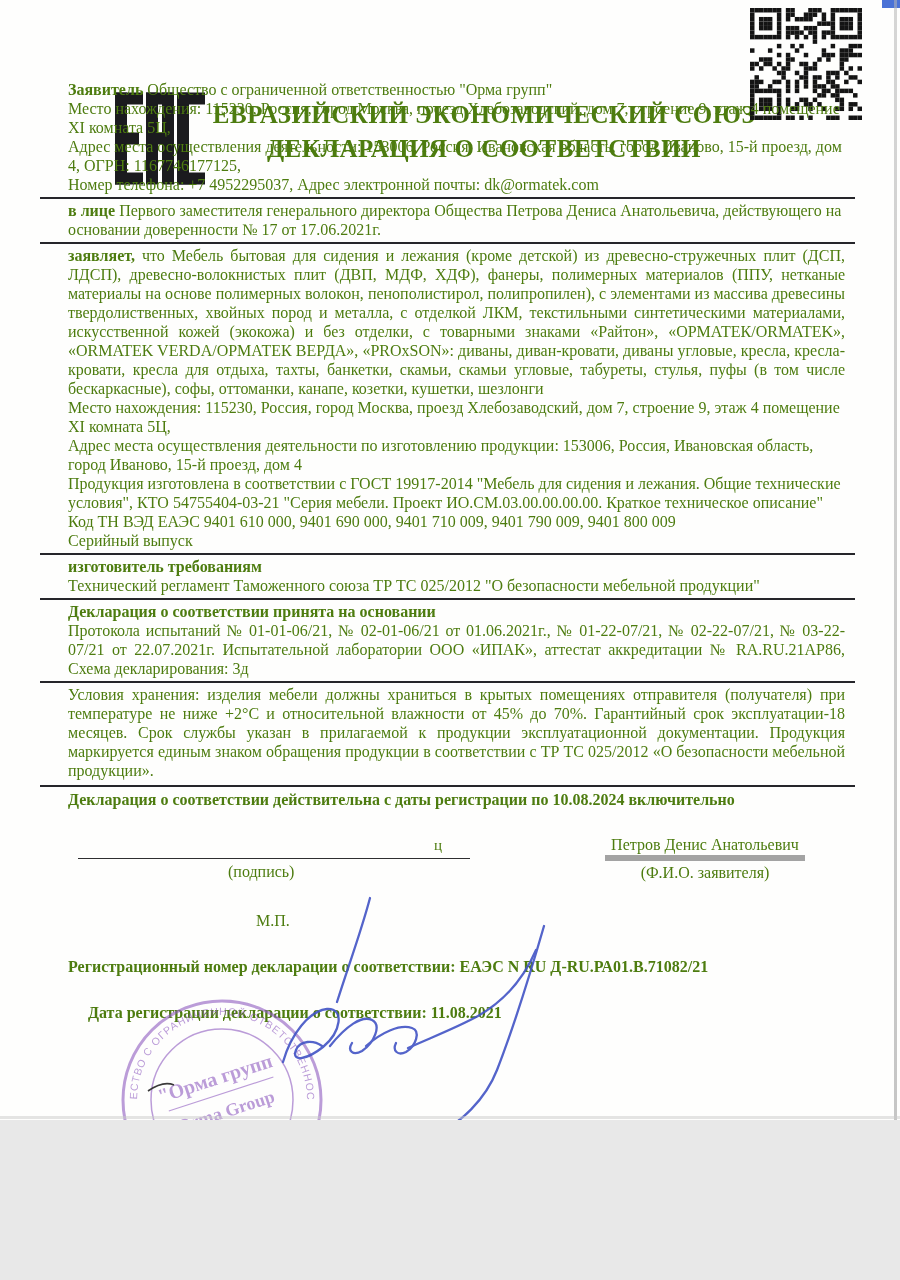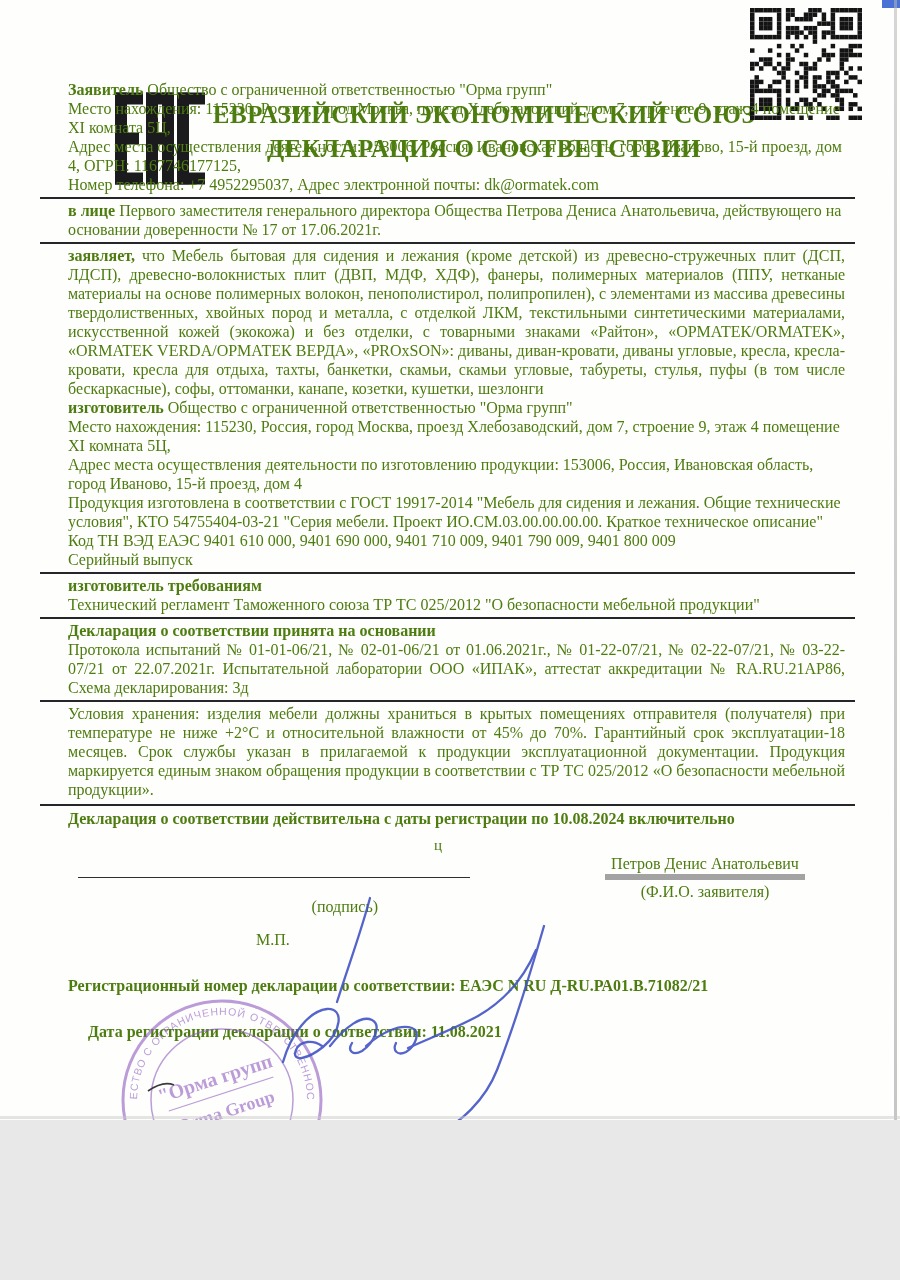--- a/index.html
+++ b/index.html
@@ -15,21 +15,21 @@
   .eac-logo{position:absolute;left:115px;top:92px;width:90px;height:93px;}
   .titles{position:absolute;left:160px;top:98px;width:648px;text-align:center;
           font-weight:bold;font-size:25px;line-height:34px;letter-spacing:.5px;}
   .qr{position:absolute;left:750px;top:8px;}
   .corner-mark{position:absolute;top:0;right:0;width:18px;height:8px;background:#4a72d6;}
   .edge-r{position:absolute;top:0;right:3px;width:3px;height:100%;background:linear-gradient(#b5b5b5,#989898);opacity:.55;}
   .edge-b{position:absolute;bottom:1px;left:0;width:100%;height:3px;background:#c9c9c9;opacity:.5;}
   
   .sig-area{position:relative;height:132px;}
   .sig-line{position:absolute;left:10px;top:49px;width:392px;border-top:1.5px solid #2e2e30;}
-  .sig-caption{position:absolute;left:160px;top:69px;width:150px;text-align:right;}
+  .sig-caption{position:absolute;left:160px;top:53px;width:150px;text-align:left;}
   .mp{position:absolute;left:188px;top:92px;margin-top:10px;}
   .fio-wrap{position:absolute;left:492px;top:26px;width:290px;text-align:center;}
   .fio-name{display:inline-block;border-bottom:6px solid #a3a3a3;padding:0 6px 1px 6px;}
   .fio-caption{margin-top:2px;text-align:center;}
   .reg1{margin-top:16px;}
   .reg2{margin-top:27px;margin-left:20px;}
   .stray{position:absolute;left:434px;top:836px;font-size:15px;}
   .overlay{position:absolute;left:0;top:0;pointer-events:none;}
   .stamp-text{font-family:"Liberation Sans","DejaVu Sans",sans-serif;}
 </style>
@@ -354,21 +354,20 @@
       <p>Номер телефона: +7 4952295037, Адрес электронной почты: dk@ormatek.com</p>
     </div>
     <div class="hr"></div>
 
     <p><span class="b">в лице</span> <span>Первого заместителя генерального директора Общества Петрова Дениса Анатольевича, действующего на основании доверенности № 17 от 17.06.2021г.</span></p>
     <div class="hr"></div>
 
     <p class="just"><span class="b">заявляет,</span> <span>что Мебель бытовая для сидения и лежания (кроме детской) из древесно-стружечных плит (ДСП, ЛДСП), древесно-волокнистых плит (ДВП, МДФ, ХДФ), фанеры, полимерных материалов (ППУ, нетканые материалы на основе полимерных волокон, пенополистирол, полипропилен), с элементами из массива древесины твердолиственных, хвойных пород и металла, с отделкой ЛКМ, текстильными синтетическими материалами, искусственной кожей (экокожа) и без отделки, с товарными знаками «Райтон», «ОРМАТЕК/ORMATEK», «ORMATEK VERDA/ОРМАТЕК ВЕРДА», «PROxSON»: диваны, диван-кровати, диваны угловые, кресла, кресла-кровати, кресла для отдыха, тахты, банкетки, скамьи, скамьи угловые, табуреты, стулья, пуфы (в том числе бескаркасные), софы, оттоманки, канапе, козетки, кушетки, шезлонги</span></p>
 
     <div>
-      <p><span class="b">изготовитель</span> <span>Общество с ограниченной ответственностью "Орма групп"</span></p>
       <p>Место нахождения: 115230, Россия, город Москва, проезд Хлебозаводский, дом 7, строение 9, этаж 4 помещение XI комната 5Ц,</p>
       <p>Адрес места осуществления деятельности по изготовлению продукции: 153006, Россия, Ивановская область, город Иваново, 15-й проезд, дом 4</p>
       <p>Продукция изготовлена в соответствии с ГОСТ 19917-2014 "Мебель для сидения и лежания. Общие технические условия", КТО 54755404-03-21 "Серия мебели. Проект ИО.СМ.03.00.00.00.00. Краткое техническое описание"</p>
       <p>Код ТН ВЭД ЕАЭС 9401 610 000, 9401 690 000, 9401 710 009, 9401 790 009, 9401 800 009</p>
       <p>Серийный выпуск</p>
     </div>
     <div class="hr"></div>
 
     <div>
       <p class="b">изготовитель требованиям</p>

